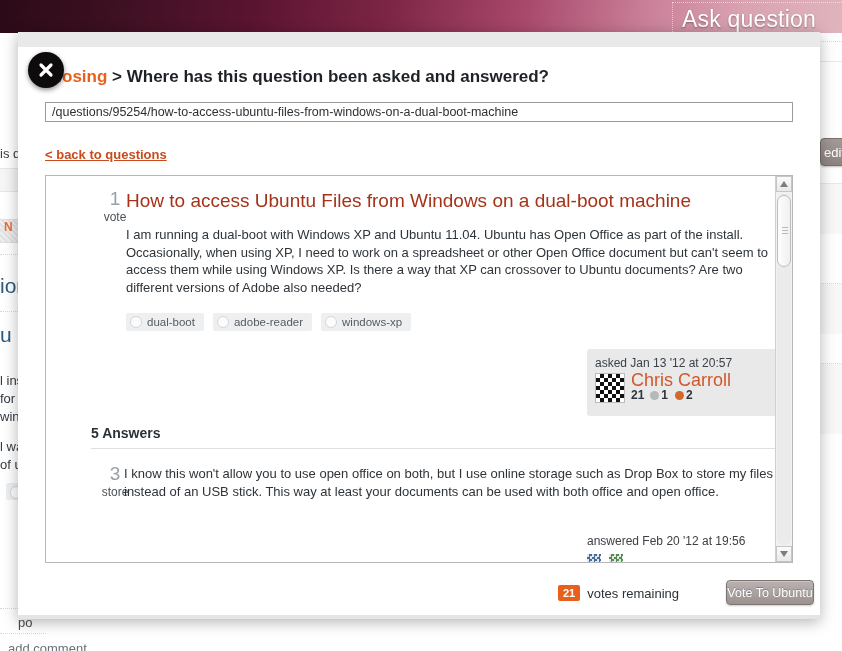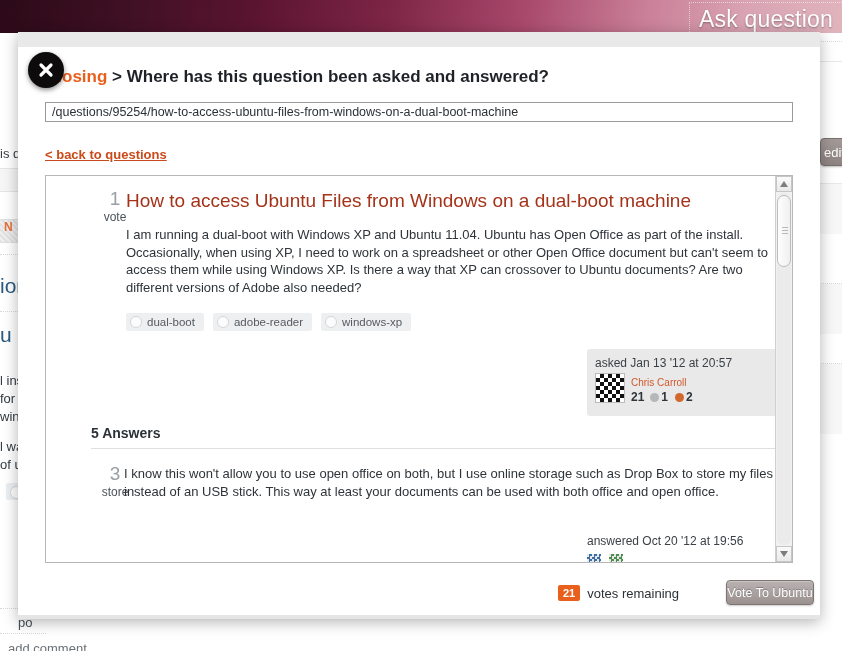--- a/index.html
+++ b/index.html
@@ -21,21 +21,21 @@
         #3d1022 14%,
         #5a1430 30%,
         #7d2545 46%,
         #a8486b 62%,
         #c97e97 76%,
         #d9a3b2 88%,
         #e0b4bd 100%);
   }
   .ask-question-btn {
     position: absolute; right: 0; top: 2px;
-    padding: 3px 9px 6px 9px;
+    padding: 3px 26px 6px 9px;
     color: #ffffff;
     font-size: 23px;
     letter-spacing: .2px;
     text-shadow: 0 1px 2px rgba(0,0,0,.35);
     border: 1px dotted rgba(255,255,255,.55);
     border-right: none;
     white-space: nowrap;
   }
   .bg-strip {
     position: absolute; left: 0; top: 33px; width: 842px; height: 618px;
@@ -217,21 +217,21 @@
   .asker-row { display: flex; align-items: flex-start; margin-top: 2px; }
   .gravatar {
     width: 30px; height: 30px; flex: none; margin-right: 6px;
     background: #ffffff;
     background-image:
       repeating-conic-gradient(#111 0 25%, #fff 0 50%);
     background-size: 8px 8px;
     border: 1px solid #bbb;
   }
   .asker-meta { line-height: 15px; }
-  .asker-name { font-size: 10px; color: #d1582a; margin-top: 23px; }
+  .asker-name { font-size: 18px; color: #d1582a; margin-top: 23px; }
   .asker-rep { font-size: 12px; color: #2f353a; font-weight: bold; display: flex; align-items: center; gap: 2px; }
   .badge-silver { width: 9px; height: 9px; border-radius: 50%; background: #b4b8b8; display: inline-block; margin-left: 4px; }
   .badge-bronze { width: 9px; height: 9px; border-radius: 50%; background: #d1682c; display: inline-block; margin-left: 5px; }
 
   .answers-head {
     position: absolute; left: 45px; top: 249px;
     font-size: 14px; font-weight: bold; color: #2b3136;
   }
   .answers-rule {
     position: absolute; left: 45px; top: 272px; width: 686px; height: 0;
@@ -442,21 +442,21 @@
         </div>
 
         <div class="answers-head">5 Answers</div>
         <div class="answers-rule"></div>
 
         <div class="a-votes">
           <div class="num">3</div>
           <div class="lbl">store</div>
         </div>
         <div class="a-body">I know this won't allow you to use open office on both, but I use online storage such as Drop Box to store my files instead of an USB stick. This way at least your documents can be used with both office and open office.</div>
-        <div class="a-when">answered Oct 20 '12 at 19:56</div>
+        <div class="a-when">answered Feb 20 '12 at 19:56</div>
         <div class="a-gravatar-peek"></div>
         <div class="a-gravatar-peek2"></div>
         <div class="a-name-peek"></div>
       </div>
 
       <div class="sb">
         <div class="sb-btn up">
           <svg width="8" height="6" viewBox="0 0 8 6">
               <path d="M4 0 L8 6 L0 6 Z" fill="#7d7d7d"></path>
             </svg>

